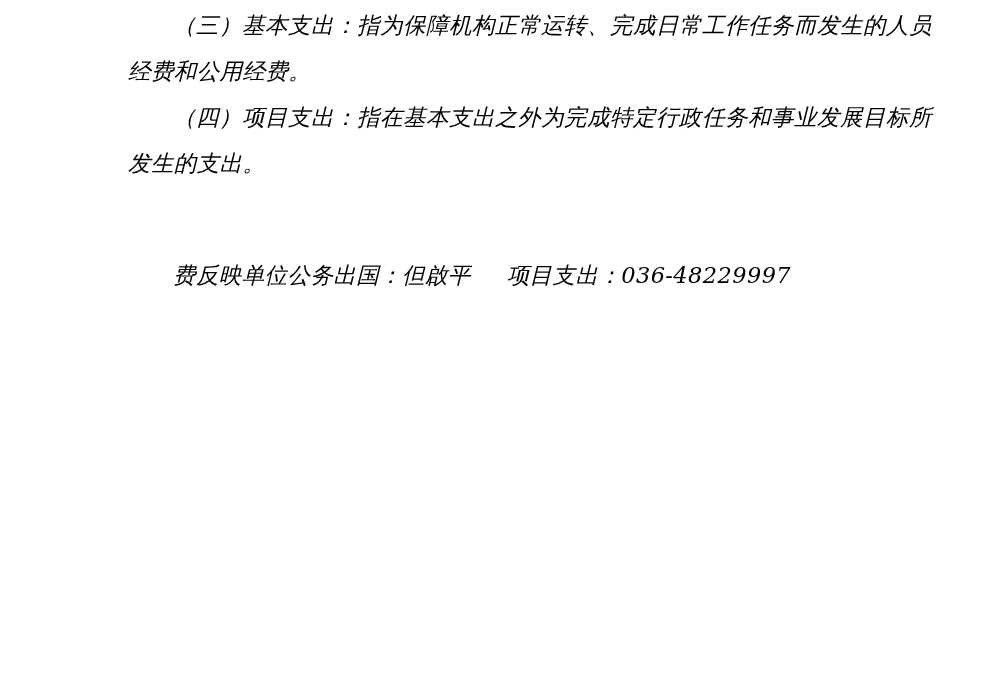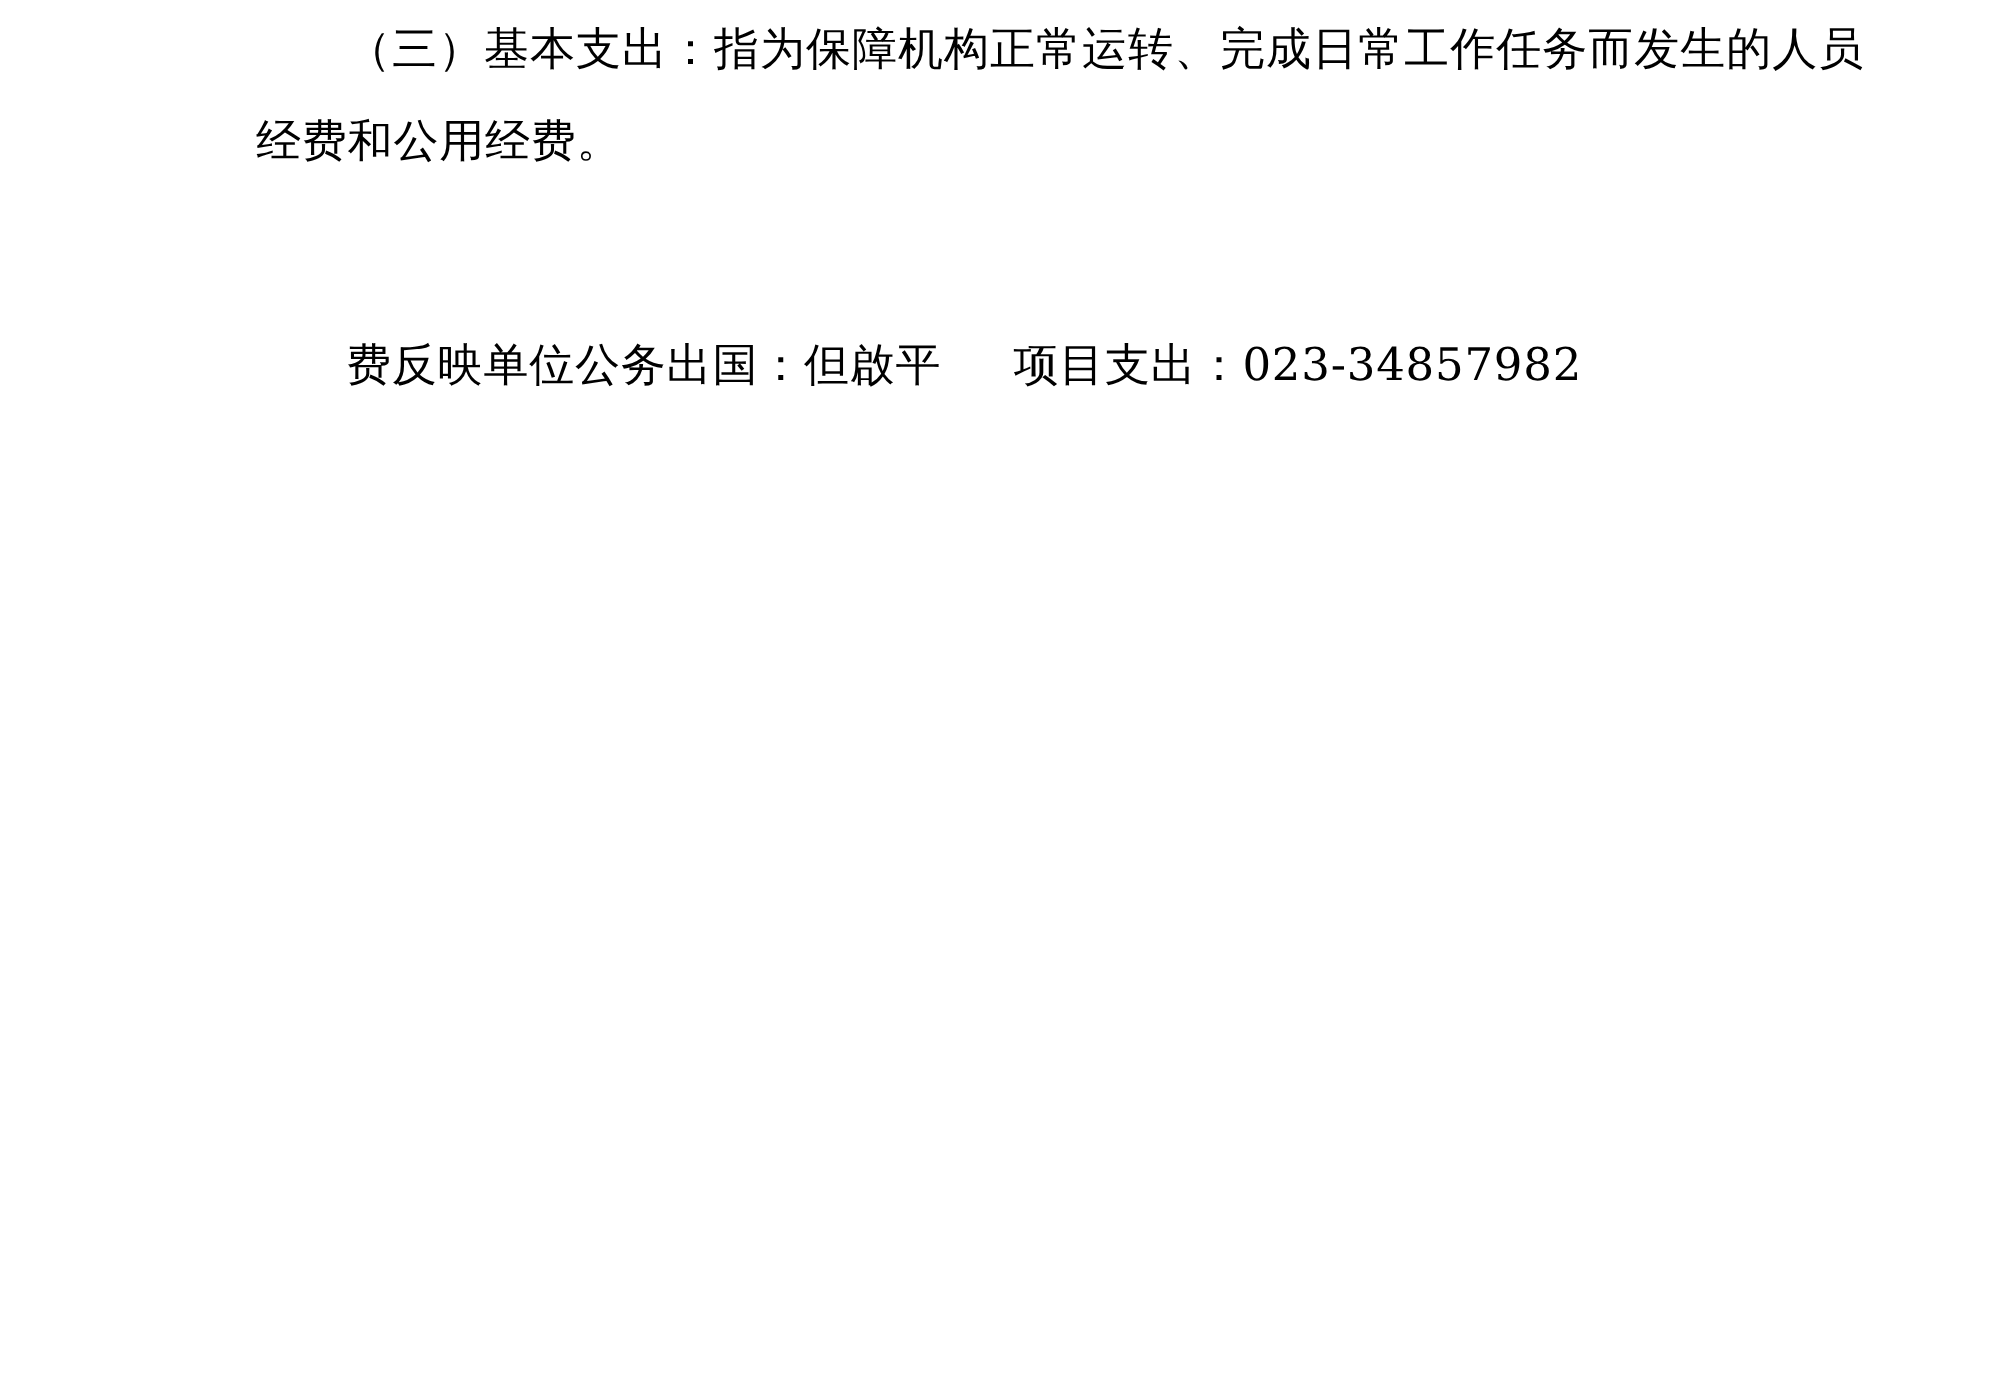--- a/index.html
+++ b/index.html
@@ -13,20 +13,21 @@
     font-family: "DejaVu Serif", "Liberation Serif", serif;
     color: #000000;
     overflow: hidden;
   }
   .page {
     position: relative;
     width: 1000px;
     height: 635px;
     box-sizing: border-box;
     padding: 0 68px 0 128px;
+    font-style: italic;
   }
   .doc-body {
     padding-top: 2px;
   }
   .para {
     font-size: 22.5px;
     line-height: 46px;
     text-align: justify;
     text-justify: inter-ideograph;
     text-indent: 2em;
@@ -50,20 +51,21 @@
   }
 </style>
 </head>
 <body>
 
 <div class="page">
   <div class="doc-body">
 
     <p class="para">（三）基本支出：指为保障机构正常运转、完成日常工作任务而发生的人员经费和公用经费。</p>
 
+    <p class="para">（四）项目支出：指在基本支出之外为完成特定行政任务和事业发展目标所发生的支出。</p>
 
 
     <div class="contact-block">
-      <span>费反映单位公务出国：</span><span>但啟平</span><span class="contact-gap"></span><span>项目支出：</span><span>023-34857982</span>
+      <span>费反映单位公务出国：</span><span>但啟平</span><span class="contact-gap"></span><span>项目支出：</span><span>036-48229997</span>
     </div>
 
   </div>
 </div>
 
 </body></html>

